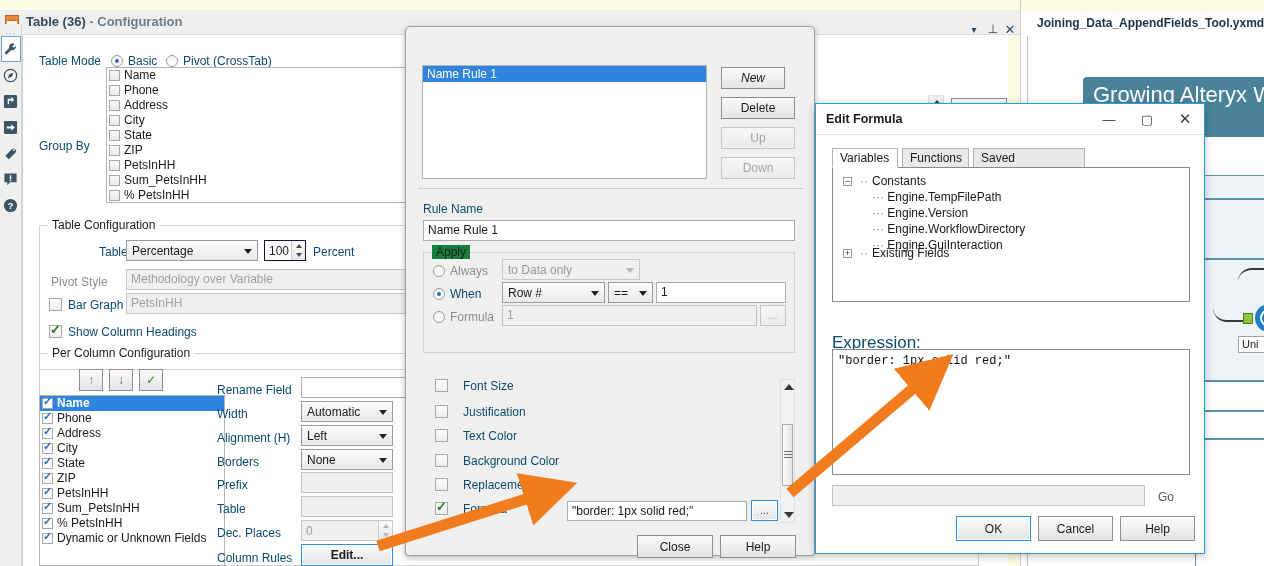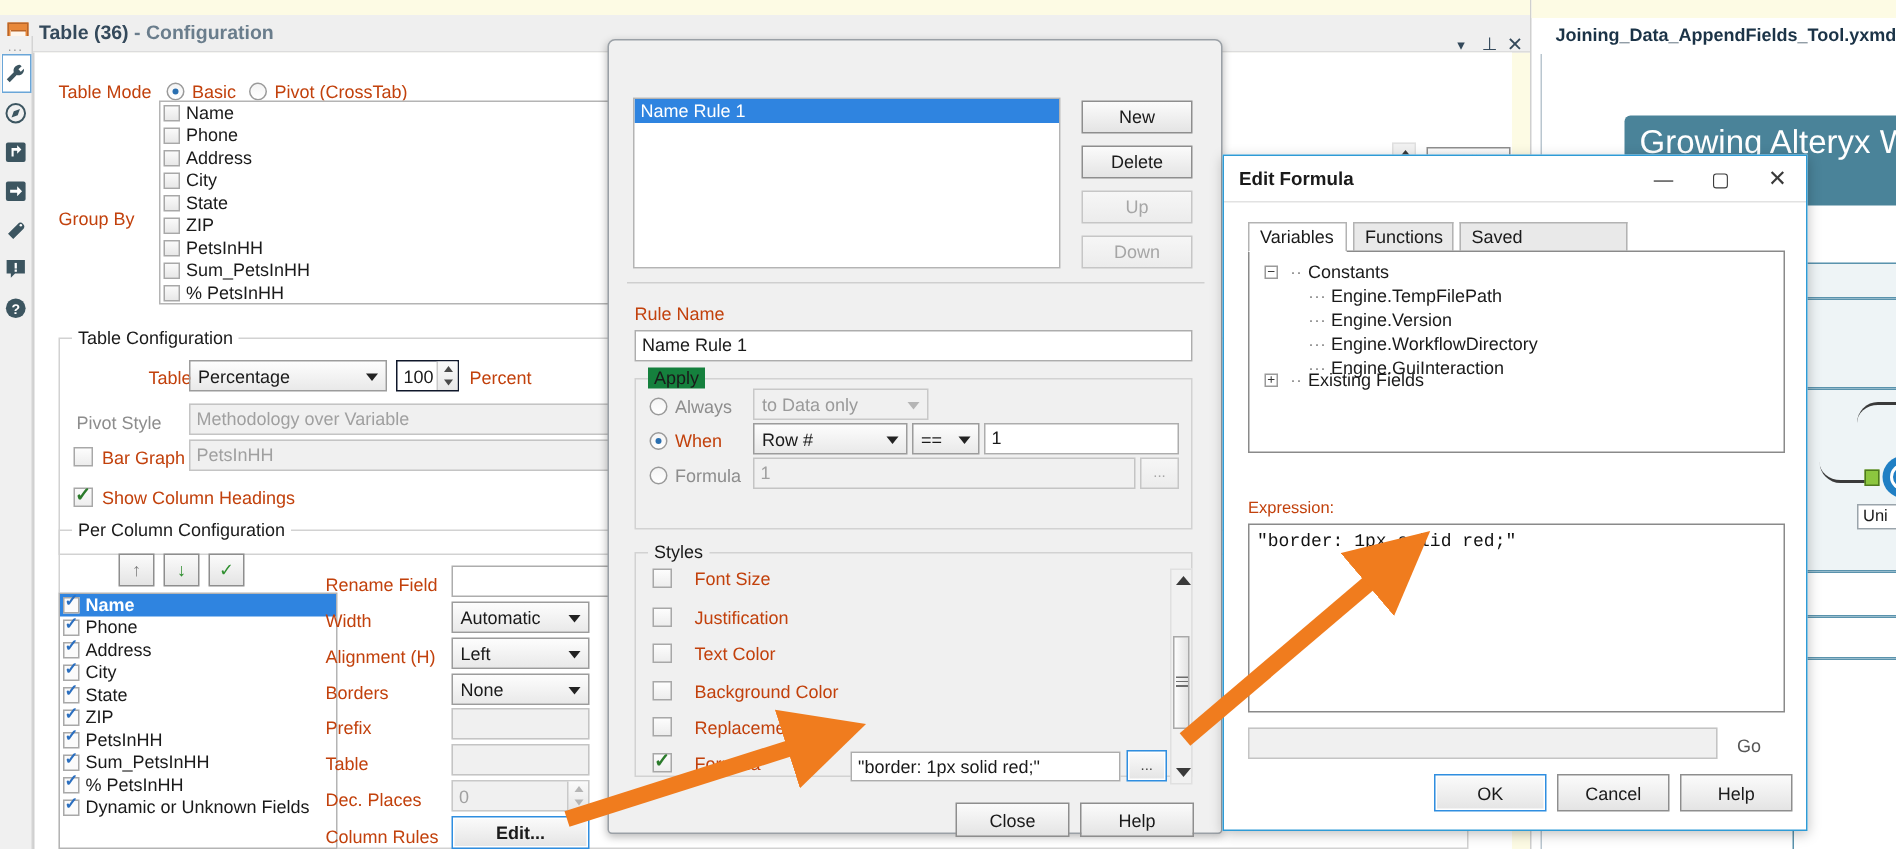--- a/index.html
+++ b/index.html
@@ -109,21 +109,21 @@
   }
   #tc-btn-dropdown { left:966px; top:14px; font-size:10px; }
   #tc-btn-pin { left:985px; top:12px; font-size:12px; }
   #tc-btn-close { left:1002px; top:12px; font-size:13px; }
 
   #tc-body {
     position:absolute; left:22px; top:35px; width:986px; height:531px;
     background:#ffffff; border-left:1px solid #d0d0d0;
   }
 
-  .lbl { position:absolute; font-size:12px; color:#c2410c; white-space:nowrap; }
+  .lbl { position:absolute; font-size:12px; color:#0c4a6e; white-space:nowrap; }
   .lbl.dim { color:#8d8d8d; }
 
   
   .radio {
     position:absolute; width:12px; height:12px; border-radius:50%;
     border:1px solid #9a9a9a; background:
       linear-gradient(180deg,#f4f4f4,#ffffff);
   }
   .radio.on:after {
     content:""; position:absolute; left:3px; top:3px; width:4px; height:4px;
@@ -522,36 +522,36 @@
 
 <div id="csr-dialog">
   <div id="csr-inner">
 
     <div class="listbox" id="rules-list" style="left:10px; top:8px; width:285px; height:114px;">
         <div class="li sel" style="height: 16px; line-height: 16px; padding-left: 4px;">
           <span>Name Rule 1</span>
         </div>
       </div>
 
-    <div class="btn" style="left:309px; top:10px; width:74px; height:22px;">New</div>
+    <div class="btn" style="left:309px; top:10px; width:64px; height:22px;font-style:italic;">New</div>
     <div class="btn" style="left:309px; top:40px; width:74px; height:22px;">Delete</div>
     <div class="btn disabled" style="left:309px; top:70px; width:74px; height:22px;">Up</div>
     <div class="btn disabled" style="left:309px; top:100px; width:74px; height:22px;">Down</div>
 
     <div style="position:absolute; left:6px; top:131px; width:385px; height:1px; background:#cfcfcf;"></div>
 
     <div class="lbl" style="left:11px; top:145px;">Rule Name</div>
     <div class="textbox" style="left:11px; top:163px; width:372px; height:21px; background:#ffffff;">Name Rule 1</div>
 
     <div class="group" style="left:11px; top:195px; width:372px; height:101px; background:#f0f0f0;">
       <div class="gtitle" style="background:#15803d;">Apply</div>
     </div>
     <div class="radio" style="left:21px; top:208px;"></div>
     <div class="lbl dim" style="left:38px; top:207px;">Always</div>
-    <div class="combo disabled" style="left:90px; top:202px; width:117px; height:21px;">
+    <div class="combo disabled" style="left:90px; top:202px; width:138px; height:21px;">
       <span>to Data only</span>
       <span class="arrow"></span>
     </div>
 
     <div class="radio on" style="left:21px; top:231px;"></div>
     <div class="lbl" style="left:38px; top:230px;">When</div>
     <div class="combo" style="left:90px; top:225px; width:103px; height:21px;">
       <span>Row #</span>
       <span class="arrow"></span>
     </div>
@@ -559,23 +559,20 @@
       <span>==</span>
       <span class="arrow"></span>
     </div>
     <div class="textbox" style="left:244px; top:225px; width:130px; height:21px;">1</div>
 
     <div class="radio" style="left:21px; top:254px;"></div>
     <div class="lbl dim" style="left:38px; top:253px;">Formula</div>
     <div class="textbox disabled" style="left:90px; top:248px; width:255px; height:21px;">1</div>
     <div class="btn disabled" style="left:348px; top:248px; width:26px; height:21px; font-size:10px;">...</div>
 
-    <div class="group" style="left:11px; top:311px; width:372px; height:150px; background:#f0f0f0;">
-      <div class="gtitle" style="background:#f0f0f0;">Styles</div>
-    </div>
     <div id="styles-rows">
         <div class="cbx off" style="left: 23px; top: 322px;"></div>
         <div class="lbl" style="left: 51px; top: 322px;">Font Size</div>
         <div class="cbx off" style="left: 23px; top: 348px;"></div>
         <div class="lbl" style="left: 51px; top: 348px;">Justification</div>
         <div class="cbx off" style="left: 23px; top: 372px;"></div>
         <div class="lbl" style="left: 51px; top: 372px;">Text Color</div>
         <div class="cbx off" style="left: 23px; top: 397px;"></div>
         <div class="lbl" style="left: 51px; top: 397px;">Background Color</div>
         <div class="cbx off" style="left: 23px; top: 421px;"></div>
@@ -623,21 +620,21 @@
         <span class="treeline" style="left: 39px; top: 22px;"><span style="color: rgb(138, 138, 138);">··· </span><span>Engine.TempFilePath</span></span>
         <span class="treeline" style="left: 39px; top: 38px;"><span style="color: rgb(138, 138, 138);">··· </span><span>Engine.Version</span></span>
         <span class="treeline" style="left: 39px; top: 54px;"><span style="color: rgb(138, 138, 138);">··· </span><span>Engine.WorkflowDirectory</span></span>
         <span class="treeline" style="left: 39px; top: 70px;"><span style="color: rgb(138, 138, 138);">··· </span><span>Engine.GuiInteraction</span></span>
       </div>
     <span class="tnode" style="left:10px; top:81px;">+</span>
     <span class="treeline" style="left:27px; top:78px; color:#8a8a8a;">··</span>
     <span class="treeline" style="left:39px; top:78px;">Existing Fields</span>
   </div>
 
-  <div class="lbl" style="left:16px; top:229px; font-size:11px;">Expression:</div>
+  <div class="lbl" style="left:16px; top:229px; font-size:17px;">Expression:</div>
   <div style="position:absolute; left:16px; top:245px; width:358px; height:126px; border:1px solid #8a8a8a; background:#ffffff;
               font-family:'Liberation Mono', monospace; font-size:12px; padding:4px 5px; color:#111; white-space:pre;">"border: 1px solid red;"</div>
 
   <div class="textbox disabled" style="left:16px; top:381px; width:313px; height:21px;"></div>
   <div class="lbl" style="left:342px; top:386px; color:#555;">Go</div>
 
   <div class="btn focus" style="left:140px; top:412px; width:75px; height:25px;">OK</div>
   <div class="btn" style="left:222px; top:412px; width:75px; height:25px;">Cancel</div>
   <div class="btn" style="left:304px; top:412px; width:75px; height:25px;">Help</div>
 </div>

